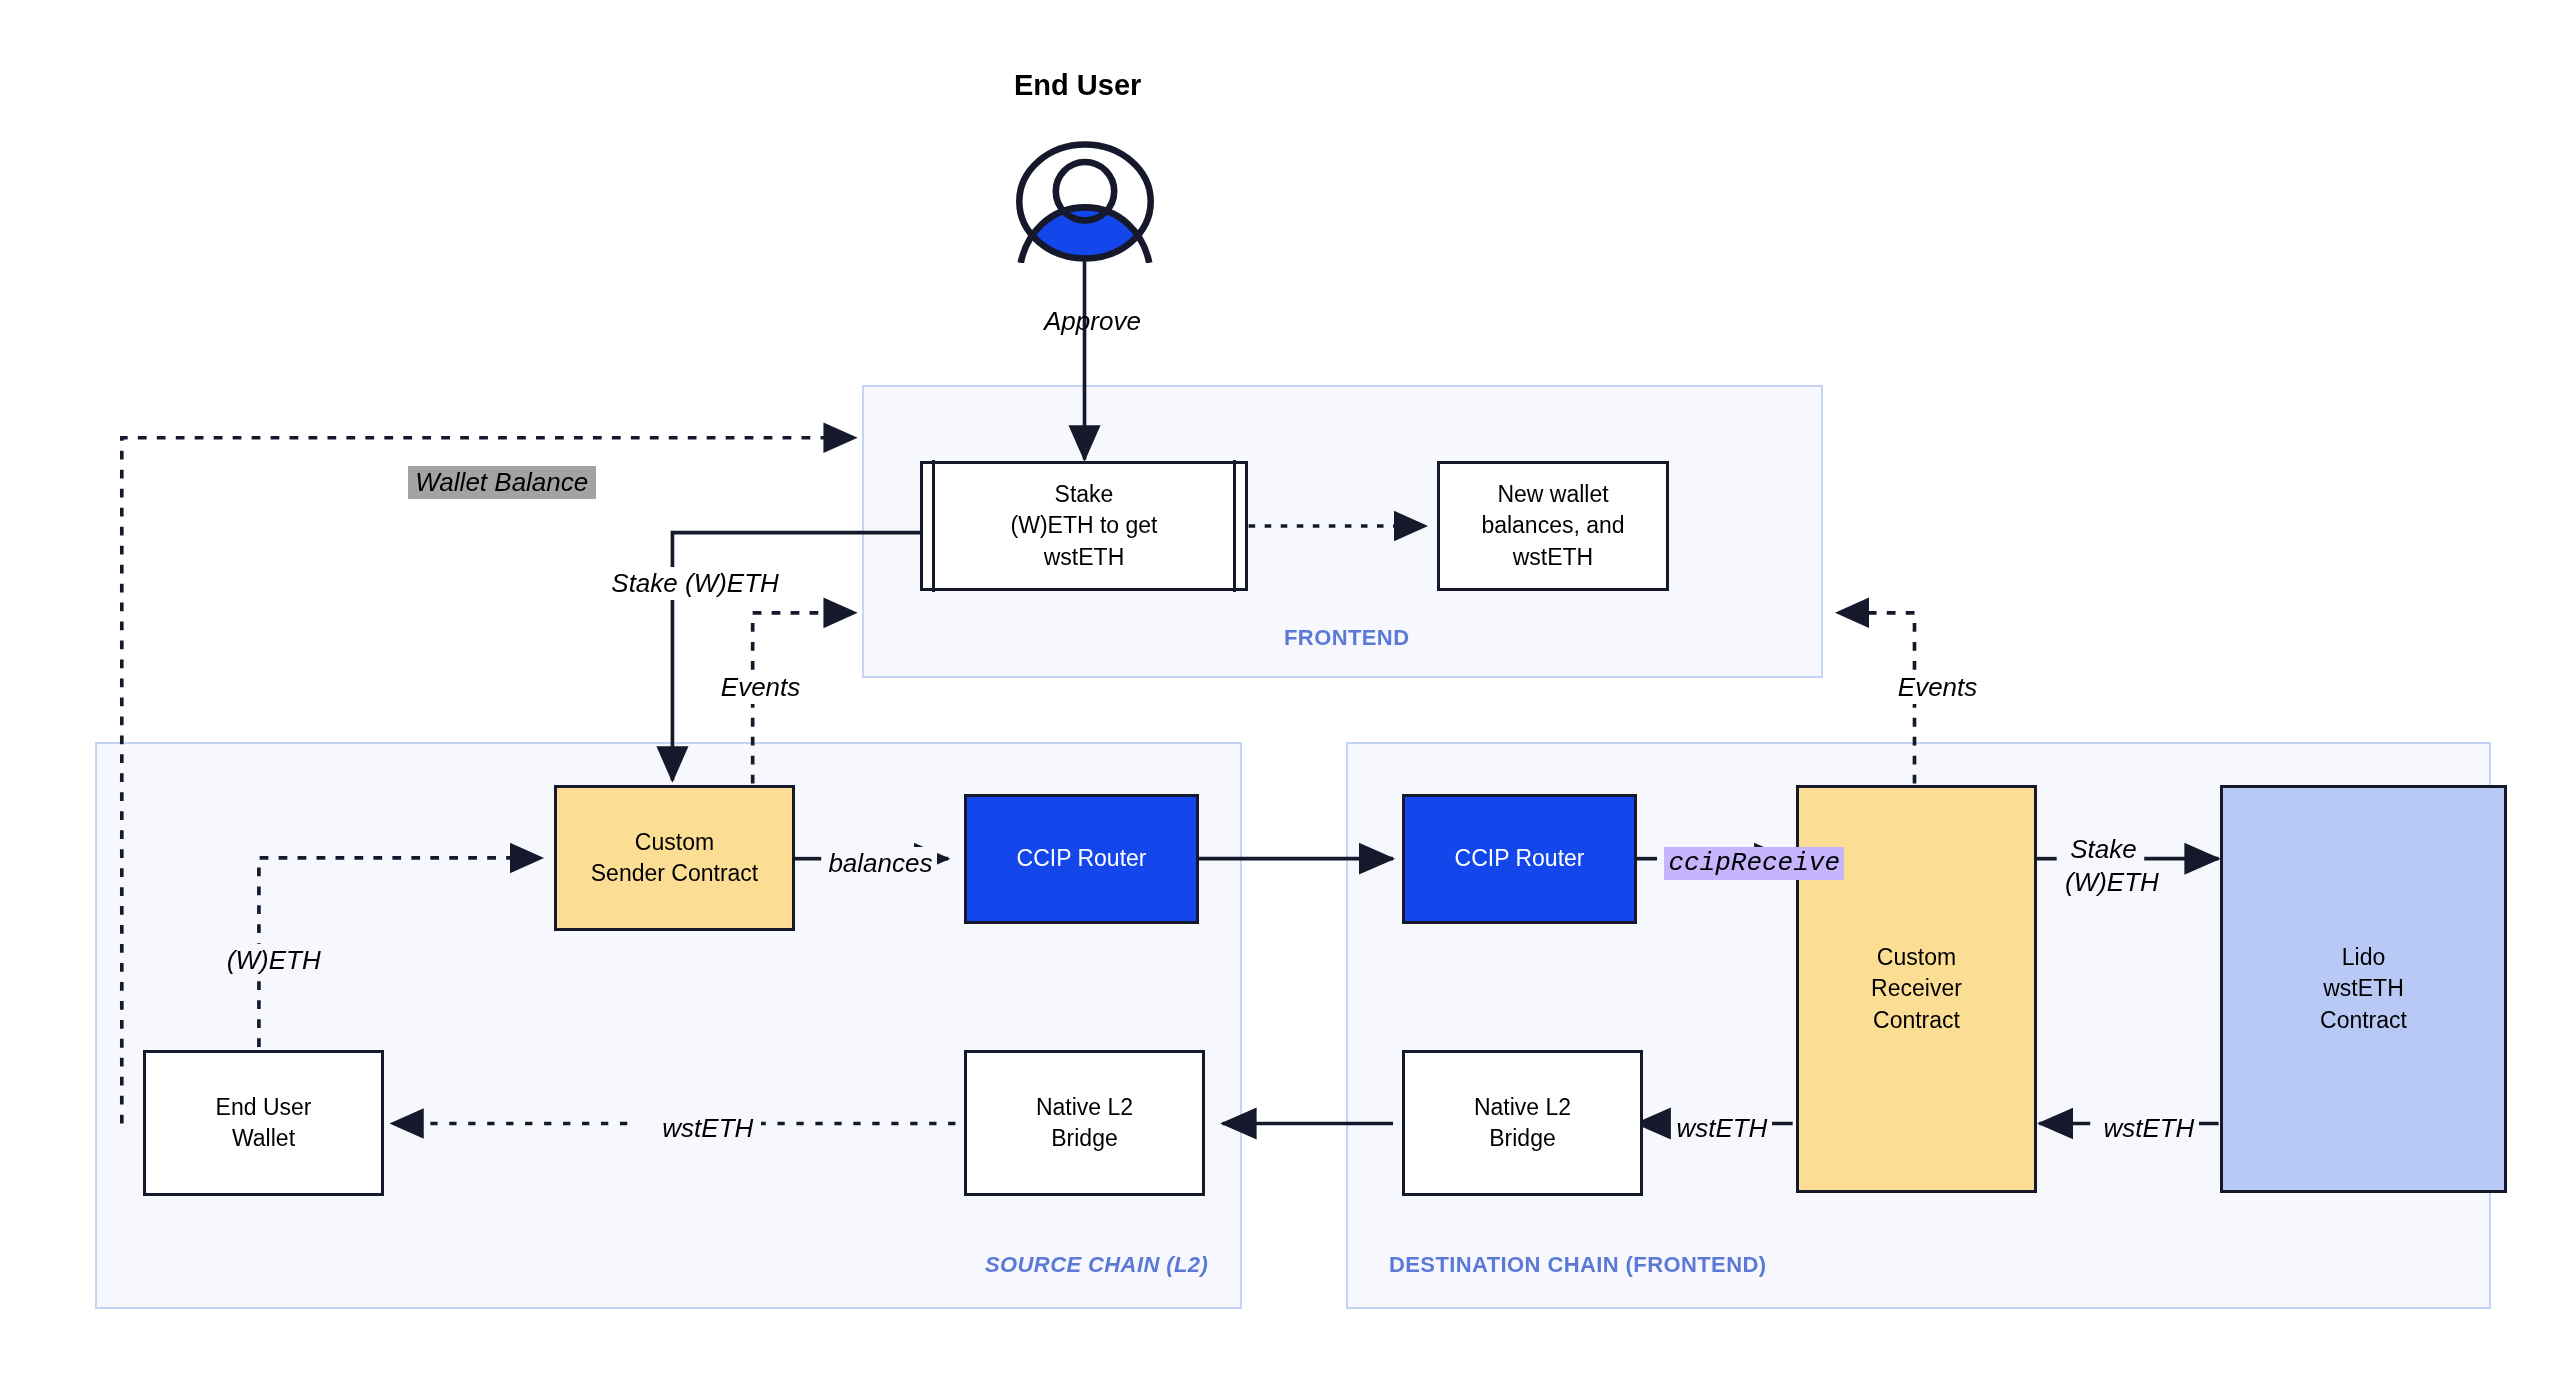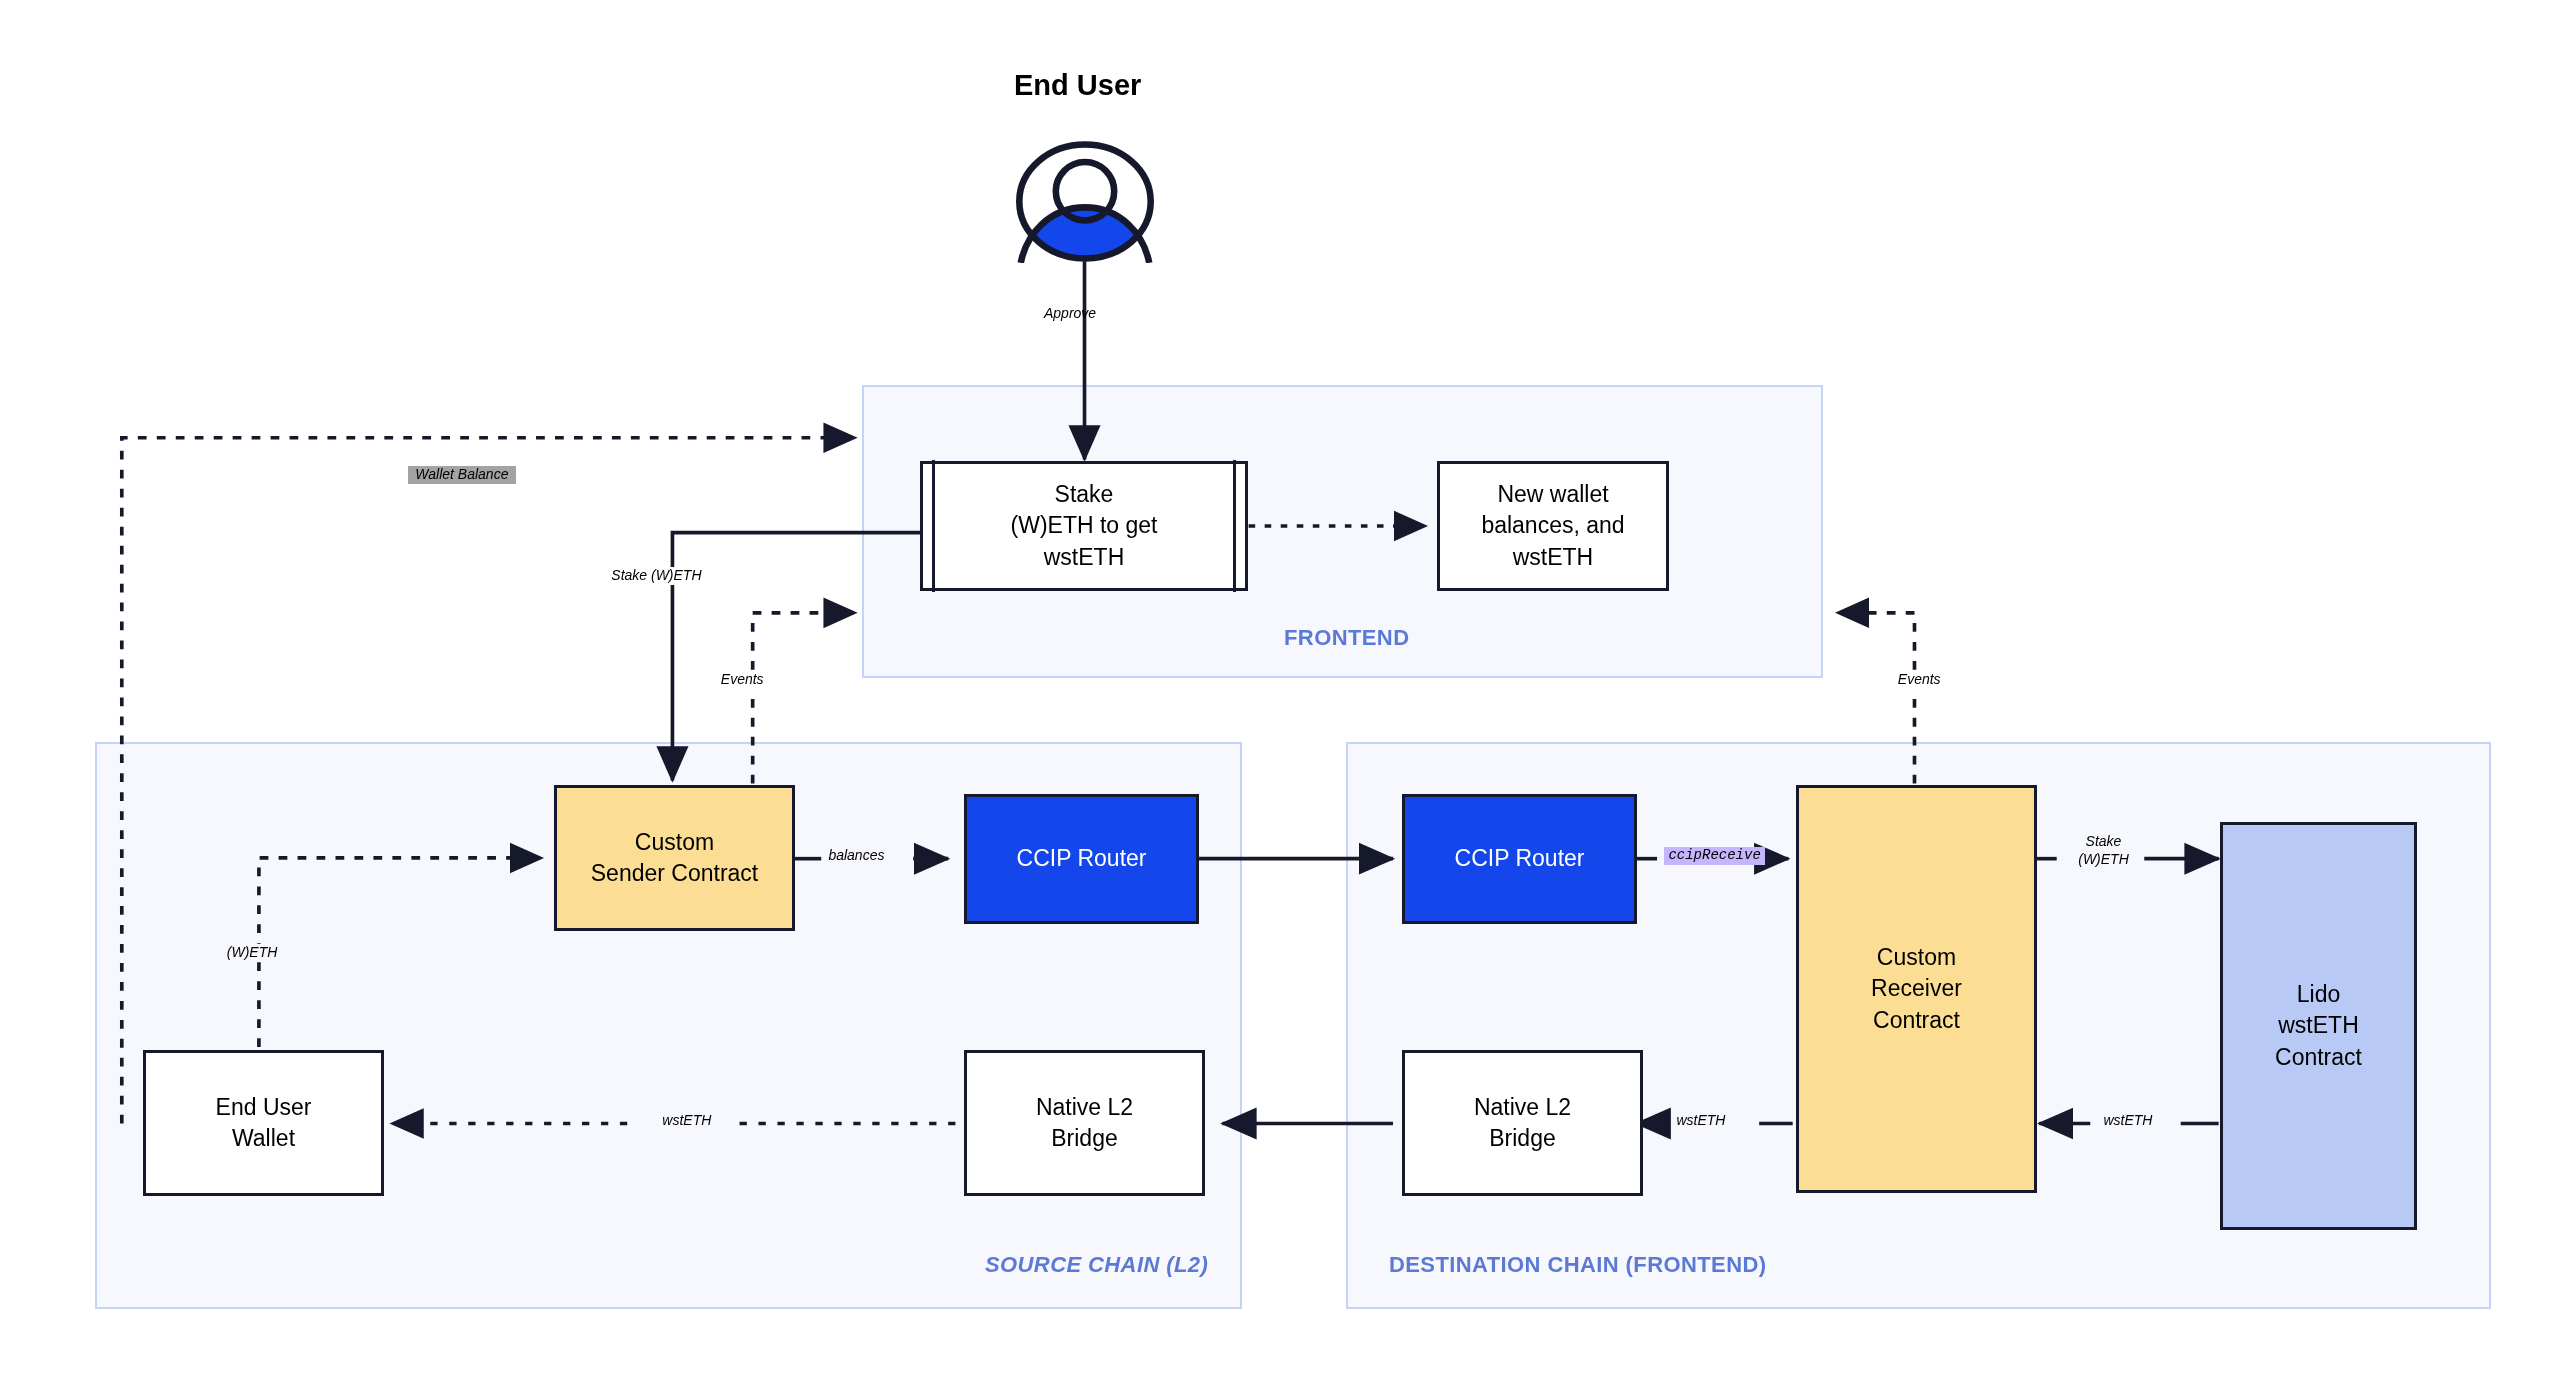--- a/index.html
+++ b/index.html
@@ -70,21 +70,21 @@
     background: #1347ec;
     color: #ffffff;
   }
   .node.contract-yellow { background: #fcdd94; }
   .node.contract-lido   { background: #b9c9f6; }
 
   
   .edge-label {
     position: absolute;
     font-style: italic;
-    font-size: 14px;
+    font-size: 26px;
     color: #000000;
     white-space: nowrap;
     background: transparent;
     text-align: center;
     line-height: 1.25;
   }
   
   .actor-title {
     position: absolute;
     font-size: 29px;
@@ -185,21 +185,21 @@
 Sender Contract</div>
 
   <div class="node router" style="left:964px; top:794px; width:235px; height:130px; white-space:pre-line;">CCIP Router</div>
 
   <div class="node router" style="left:1402px; top:794px; width:235px; height:130px; white-space:pre-line;">CCIP Router</div>
 
   <div class="node contract-yellow" style="left:1796px; top:785px; width:241px; height:408px; white-space:pre-line;">Custom
 Receiver
 Contract</div>
 
-  <div class="node contract-lido" style="left:2220px; top:822px; width:197px; height:408px; white-space:pre-line;">Lido
+  <div class="node contract-lido" style="left:2220px; top:785px; width:287px; height:408px; white-space:pre-line;">Lido
 wstETH
 Contract</div>
 
   <div class="node" style="left:143px; top:1050px; width:241px; height:146px; white-space:pre-line;">End User
 Wallet</div>
 
   <div class="node" style="left:964px; top:1050px; width:241px; height:146px; white-space:pre-line;">Native L2
 Bridge</div>
 
   <div class="node" style="left:1402px; top:1050px; width:241px; height:146px; white-space:pre-line;">Native L2

